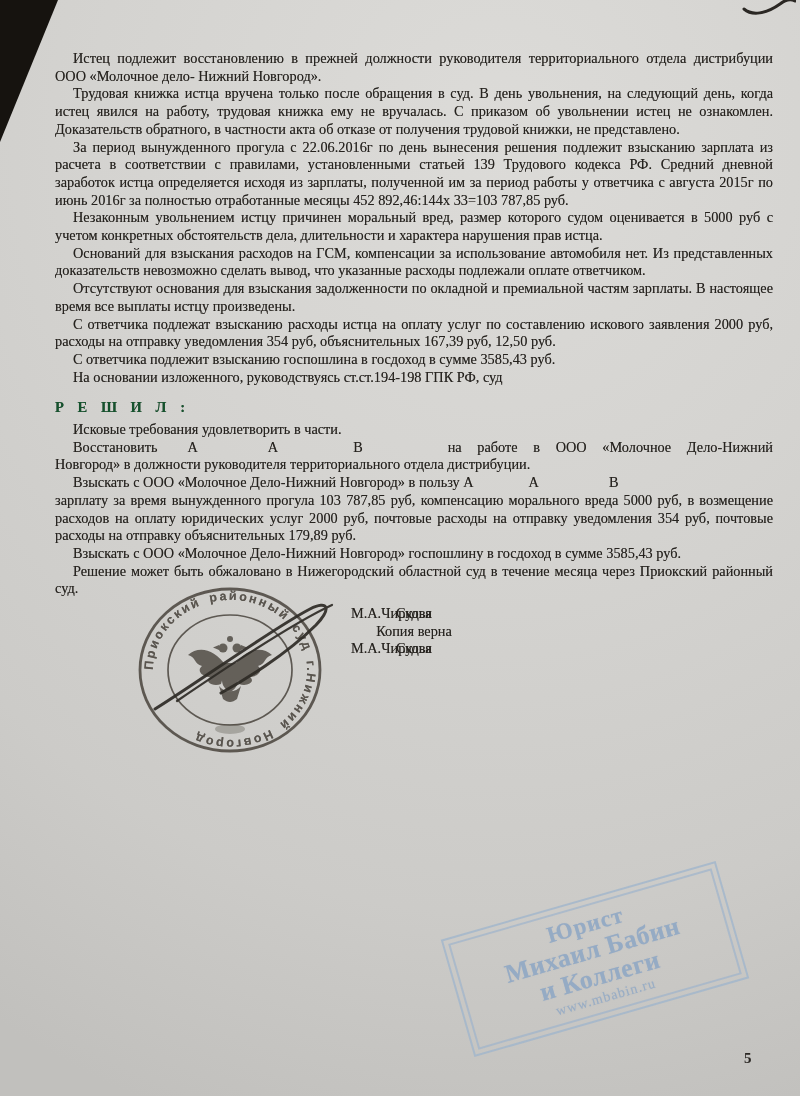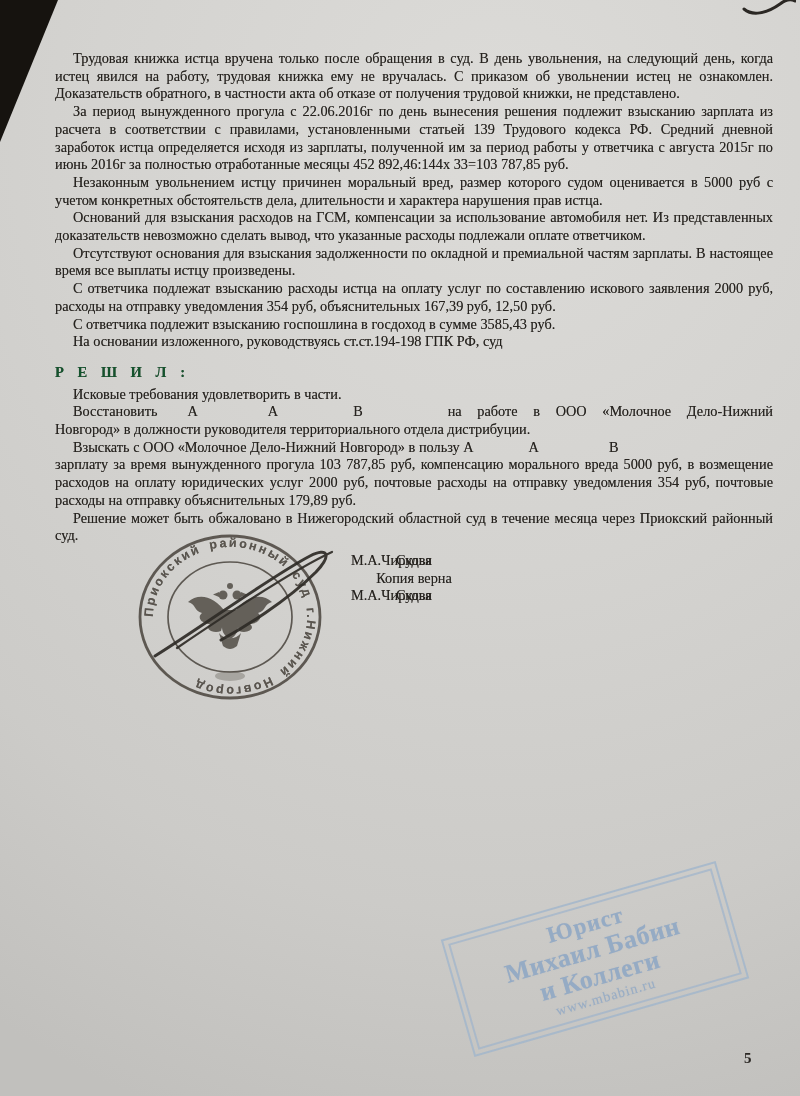--- a/index.html
+++ b/index.html
@@ -69,20 +69,21 @@
 <div class="page">
 
   <div class="corner-fold"></div>
 
   <svg class="corner-mark" viewBox="0 0 56 22">
     <path d="M4,9 C12,16 26,14 40,4 C45,0 50,-2 55,1" fill="none" stroke="#2b2824" stroke-width="3" stroke-linecap="round"></path>
   </svg>
 
   <div class="text-col">
 
+    <p>Истец подлежит восстановлению в прежней должности руководителя территориального отдела дистрибуции ООО «Молочное дело- Нижний Новгород».</p>
     <p>Трудовая книжка истца вручена только после обращения в суд. В день увольнения, на следующий день, когда истец явился на работу, трудовая книжка ему не вручалась. С приказом об увольнении истец не ознакомлен. Доказательств обратного, в частности акта об отказе от получения трудовой книжки, не представлено.</p>
     <p>За период вынужденного прогула с 22.06.2016г по день вынесения решения подлежит взысканию зарплата из расчета в соответствии с правилами, установленными статьей 139 Трудового кодекса РФ. Средний дневной заработок истца определяется исходя из зарплаты, полученной им за период работы у ответчика с августа 2015г по июнь 2016г за полностью отработанные месяцы 452 892,46:144х 33=103 787,85 руб.</p>
     <p>Незаконным увольнением истцу причинен моральный вред, размер которого судом оценивается в 5000 руб с учетом конкретных обстоятельств дела, длительности и характера нарушения прав истца.</p>
     <p>Оснований для взыскания расходов на ГСМ, компенсации за использование автомобиля нет. Из представленных доказательств невозможно сделать вывод, что указанные расходы подлежали оплате ответчиком.</p>
     <p>Отсутствуют основания для взыскания задолженности по окладной и премиальной частям зарплаты. В настоящее время все выплаты истцу произведены.</p>
     <p>С ответчика подлежат взысканию расходы истца на оплату услуг по составлению искового заявления 2000 руб, расходы на отправку уведомления 354 руб, объяснительных 167,39 руб, 12,50 руб.</p>
     <p>С ответчика подлежит взысканию госпошлина в госдоход в сумме 3585,43 руб.</p>
     <p>На основании изложенного, руководствуясь ст.ст.194-198 ГПК РФ, суд</p>
 
     <h2 class="ruling-heading">Р Е Ш И Л :</h2>
@@ -92,20 +93,21 @@
 
     <p>
       <span>Восстановить</span><span class="gap w30"></span><span>А</span><span class="gap w70"></span><span>А</span><span class="gap w75"></span><span>В</span><span class="gap w85"></span><span>на работе в ООО «Молочное Дело-Нижний Новгород» в должности руководителя территориального отдела дистрибуции.</span>
     </p>
 
     <p>
       <span>Взыскать с ООО «Молочное Дело-Нижний Новгород» в пользу А</span><span class="gap w55"></span><span>А</span><span class="gap w70"></span><span>В</span><br>
       <span>зарплату за время вынужденного прогула 103 787,85 руб, компенсацию морального вреда 5000 руб, в возмещение расходов на оплату юридических услуг 2000 руб, почтовые расходы на отправку уведомления 354 руб, почтовые расходы на отправку объяснительных 179,89 руб.</span>
     </p>
 
+    <p>Взыскать с ООО «Молочное Дело-Нижний Новгород» госпошлину в госдоход в сумме 3585,43 руб.</p>
     <p>Решение может быть обжаловано в Нижегородский областной суд в течение месяца через Приокский районный суд.</p>
 
     <div class="sig-block">
       <div class="sig-row">
         <span>Судья</span>
         <span class="sig-name">М.А.Чиркова</span>
       </div>
       <div class="sig-row">
         <span>Копия верна</span>
       </div>

